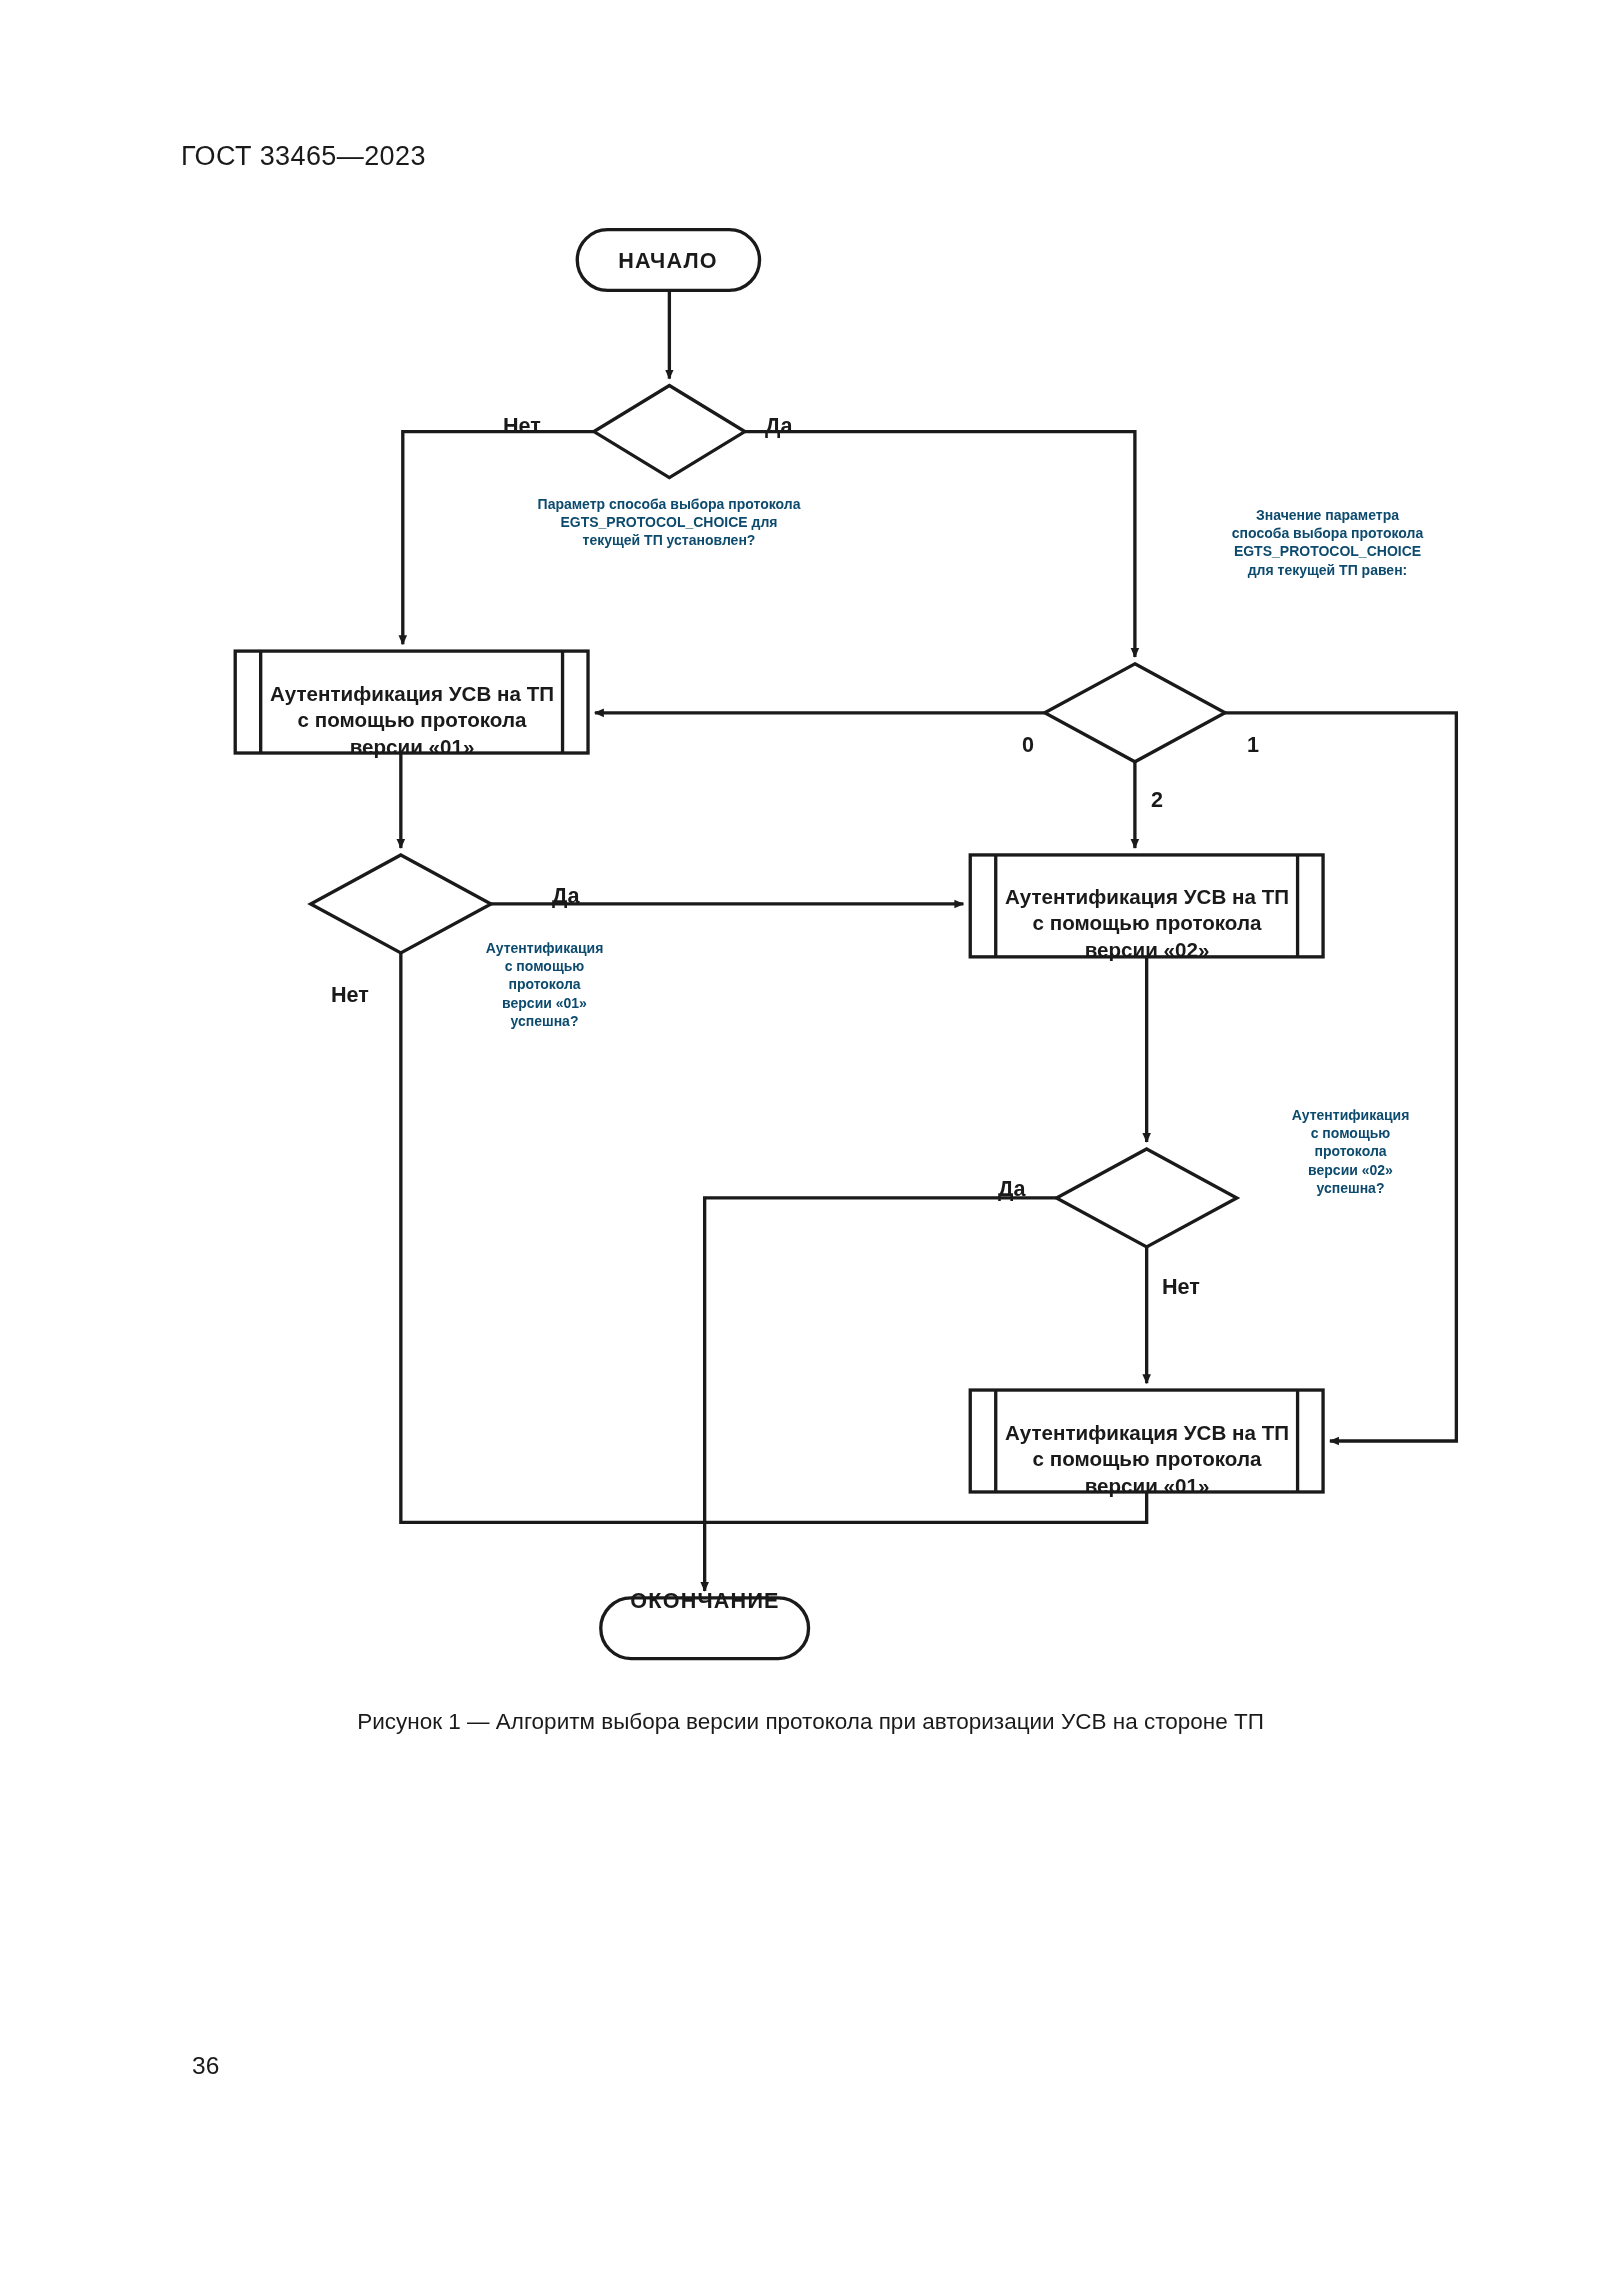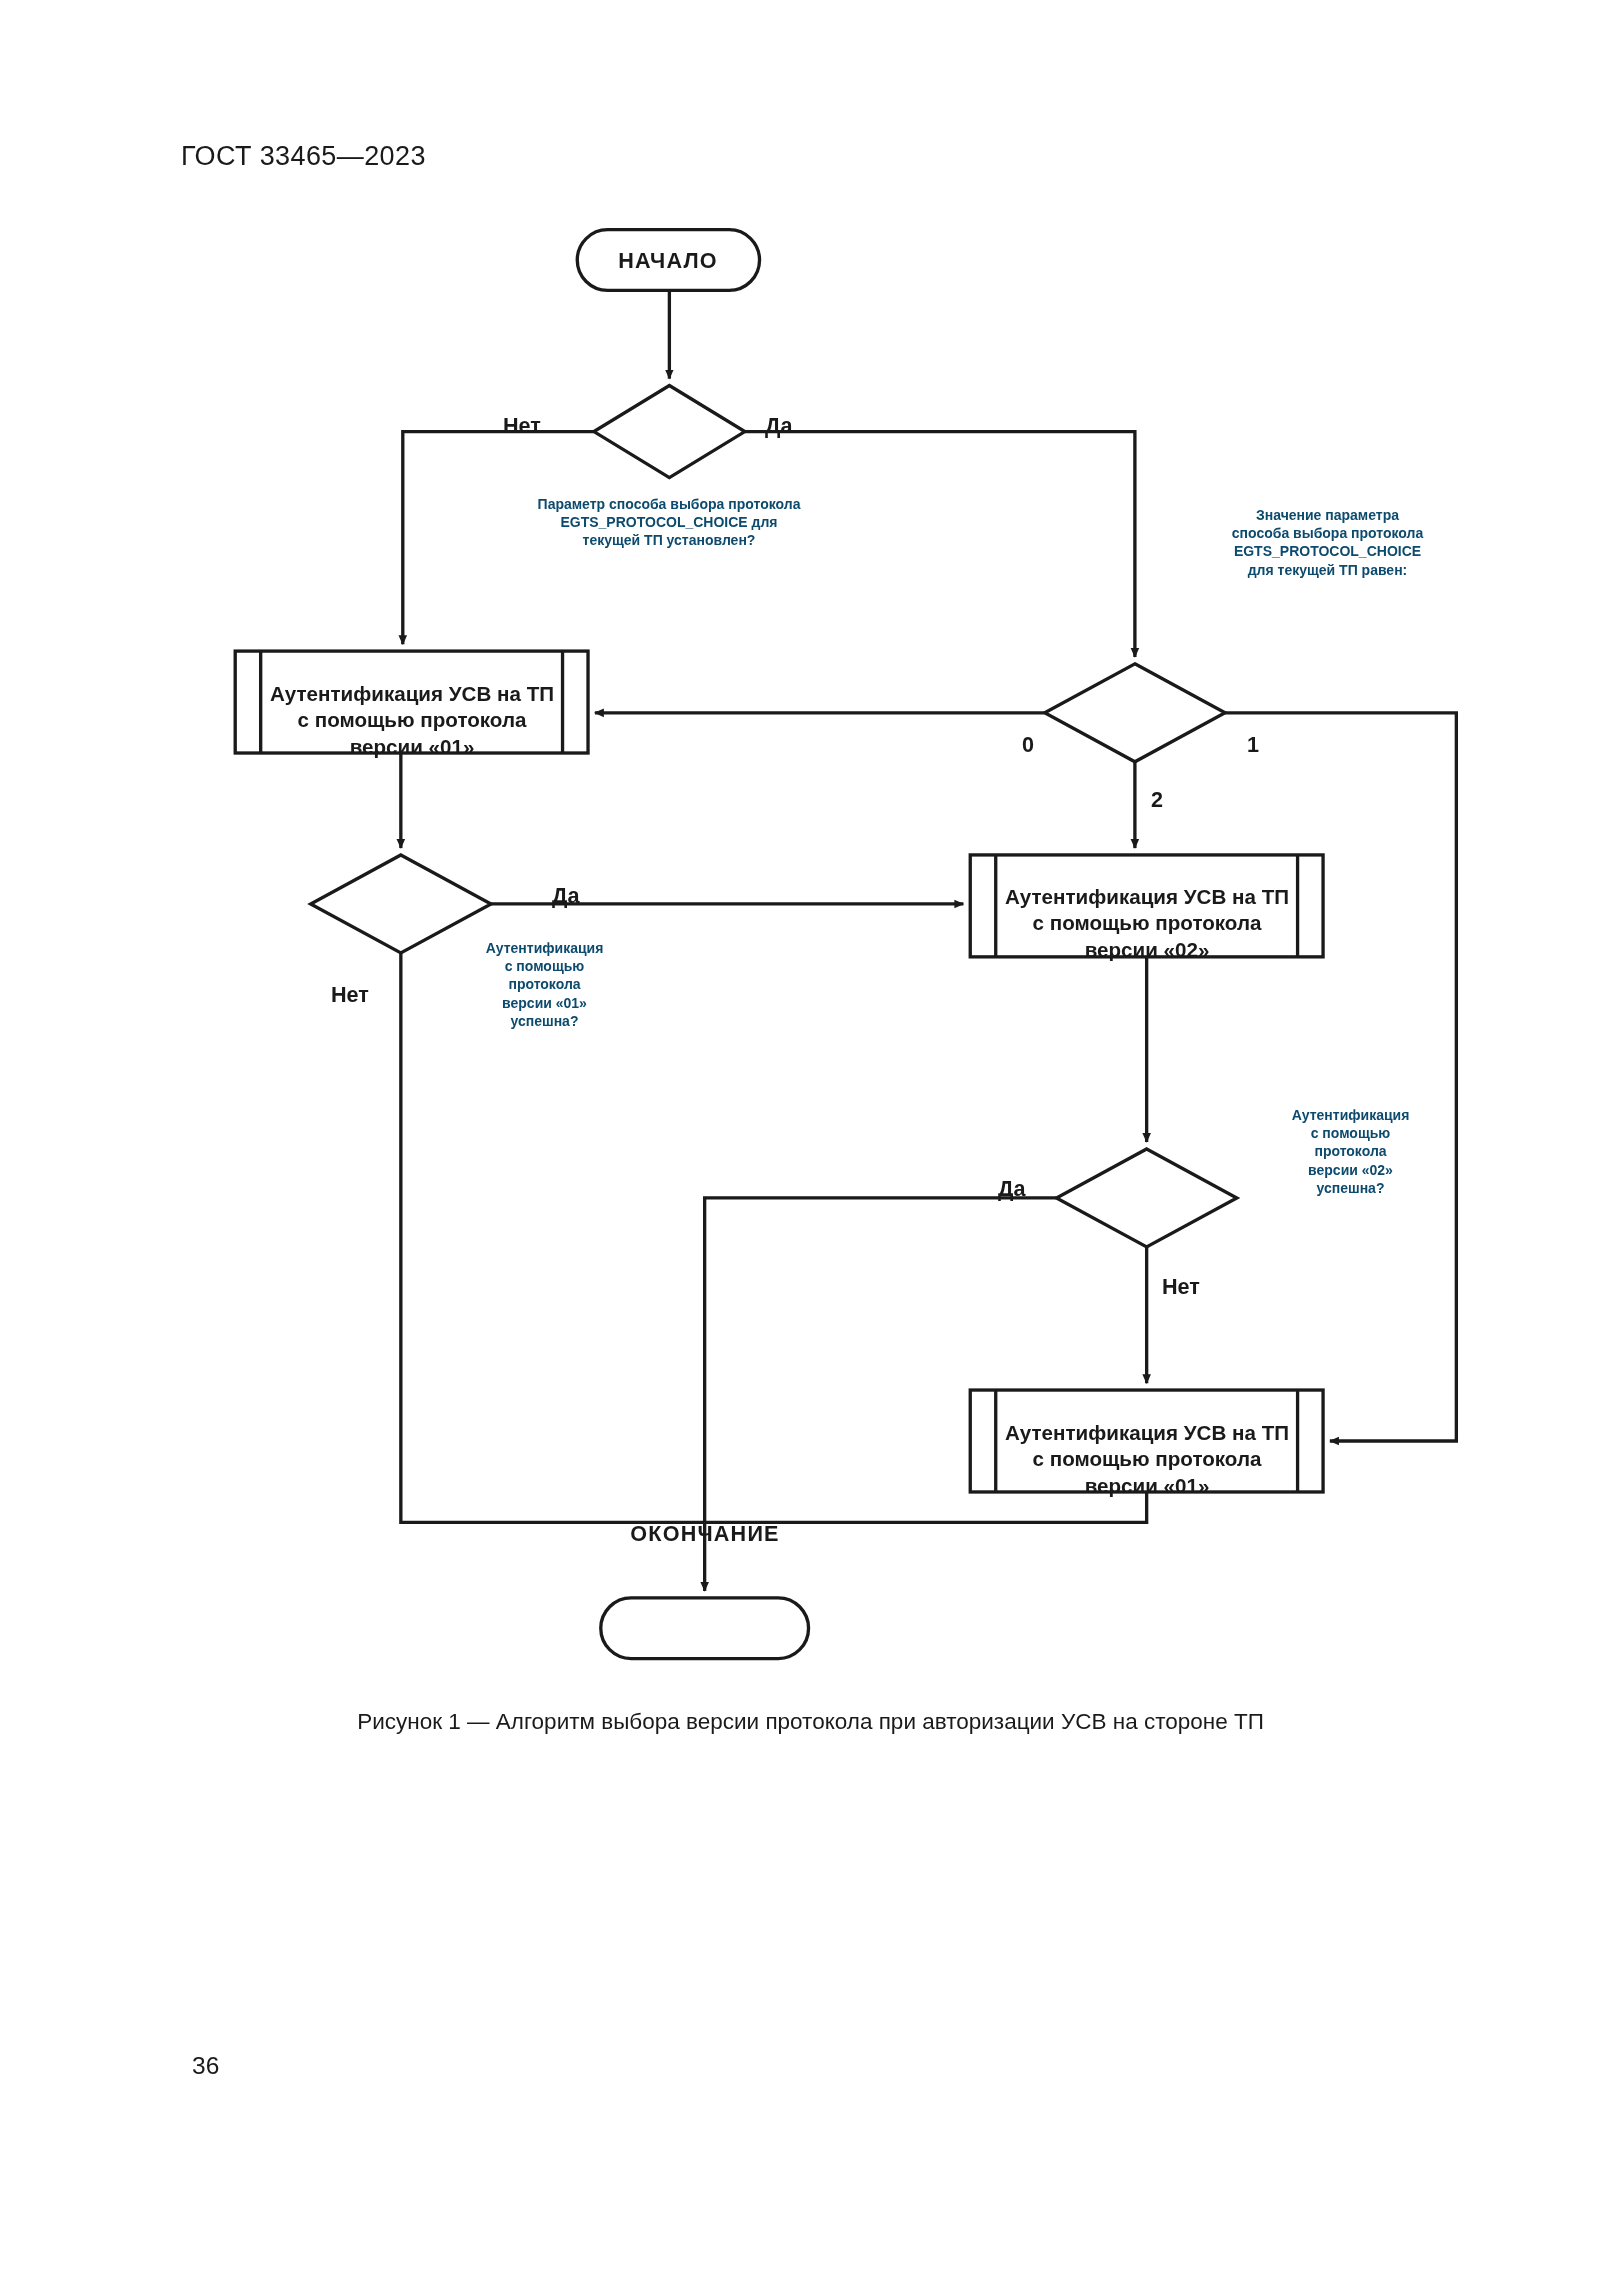--- a/index.html
+++ b/index.html
@@ -196,21 +196,21 @@
     <div class="sidetext" style="left:1245px; top:1106px; width:211px;">Аутентификация
 с помощью
 протокола
 версии «02»
 успешна?</div>
 
     <div class="nodetext" style="left:996px; top:1402px; width:302px;">Аутентификация УСВ на ТП
 с помощью протокола
 версии «01»</div>
 
-    <div class="termtext" style="left:601px; top:1521px; width:208px;">ОКОНЧАНИЕ</div>
+    <div class="termtext" style="left:601px; top:1588px; width:208px;">ОКОНЧАНИЕ</div>
 
     <div class="edgelabel" style="left:503px; top:401px;">Нет</div>
 
     <div class="edgelabel" style="left:765px; top:401px;">Да</div>
 
     <div class="edgelabel" style="left:1022px; top:720px;">0</div>
 
     <div class="edgelabel" style="left:1247px; top:720px;">1</div>
 
     <div class="edgelabel" style="left:1151px; top:775px;">2</div>

